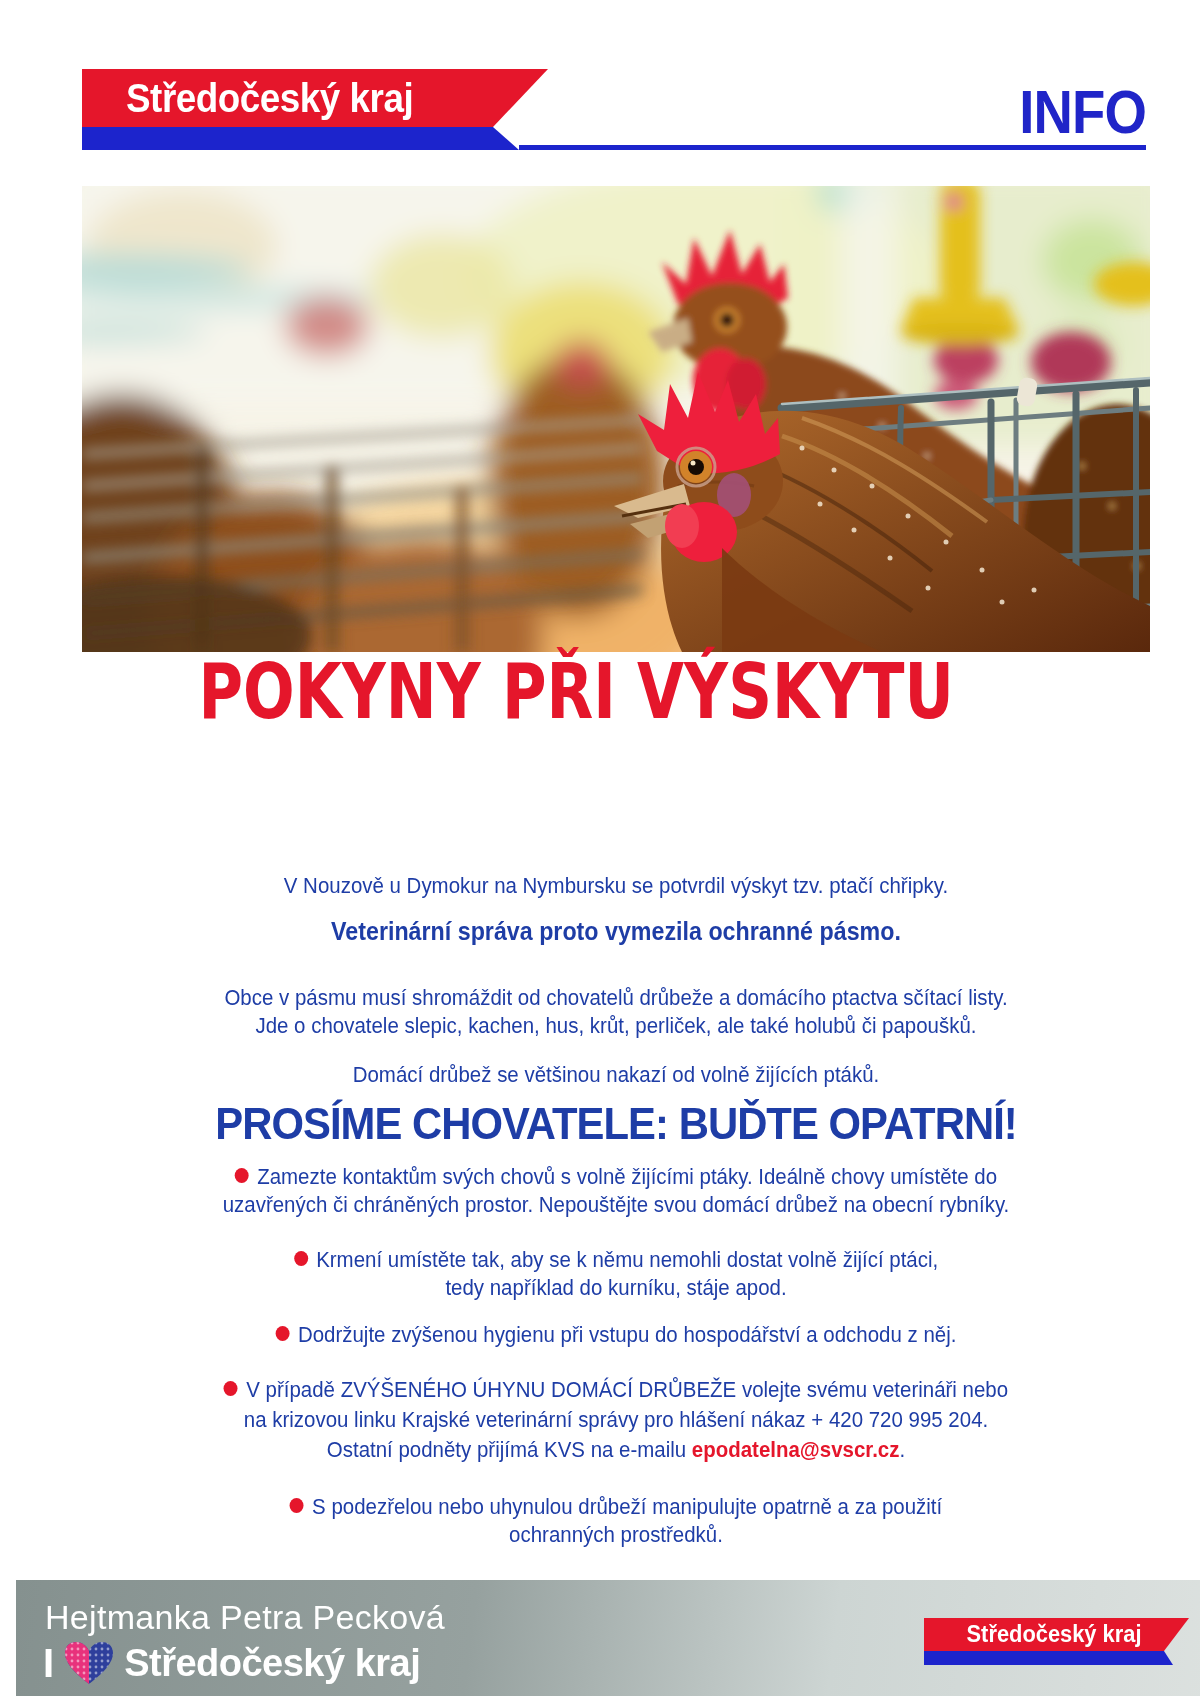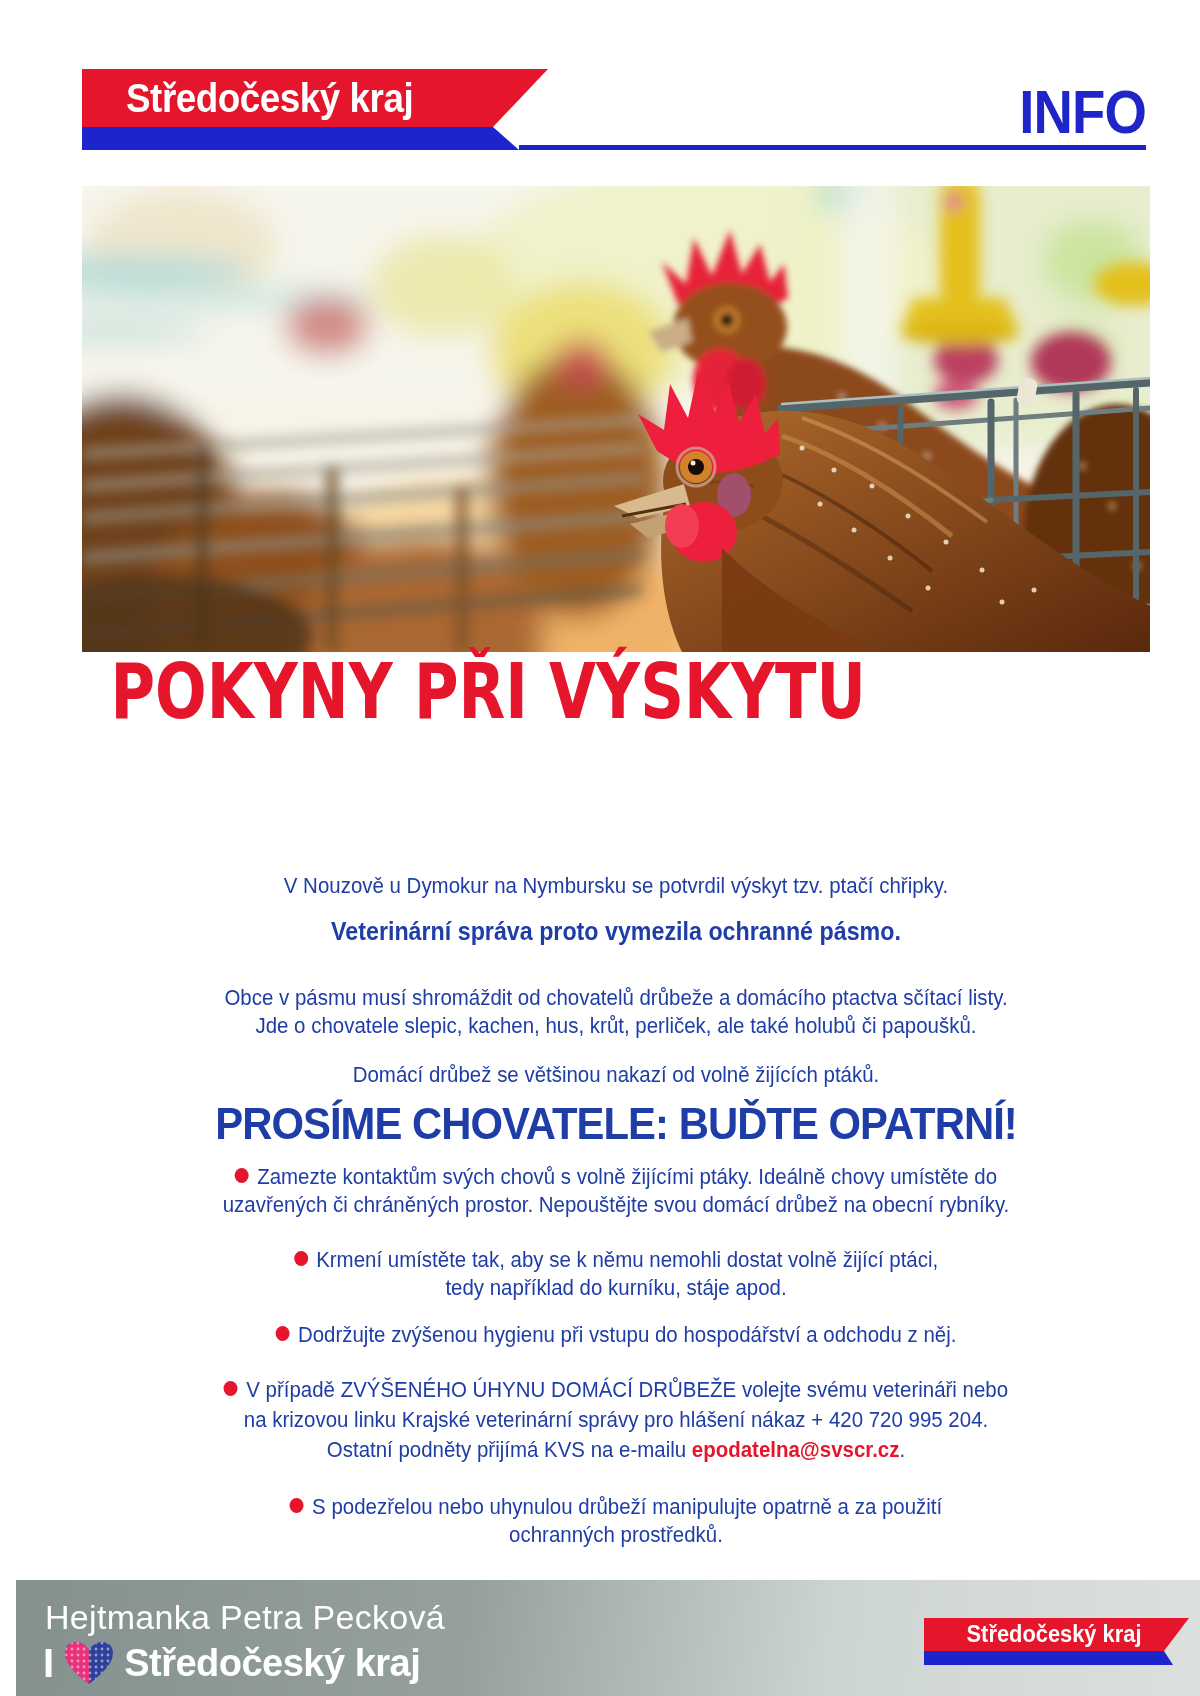--- a/index.html
+++ b/index.html
@@ -12,21 +12,21 @@
   .banner-label{left:110px;top:69px;height:59px;display:flex;align-items:center;
      color:#ffffff;font-size:40px;font-weight:700;letter-spacing:-0.5px;
      transform:scaleX(0.92);transform-origin:left center;white-space:nowrap;}
   .info-label{right:70px;top:76px;color:#2025c8;font-size:62px;font-weight:700;
      letter-spacing:-1px;transform:scaleX(0.88);transform-origin:right center;white-space:nowrap;}
 
   
   .hero{left:66px;top:186px;width:1068px;height:466px;display:block;}
 
   
-  .headline{left:0;top:648px;width:1032px;text-align:left;color:#e5162b;
+  .headline{left:0;top:648px;width:1032px;text-align:right;color:#e5162b;
      font-family:"DejaVu Sans","Liberation Sans",sans-serif;font-weight:700;
      font-size:76px;line-height:88px;}
   .hl-line span{display:inline-block;transform:scaleX(0.8);transform-origin:center;white-space:nowrap;}
 
   
   .tb{position:absolute;left:100px;width:1000px;text-align:center;color:#1e3da6;
       font-size:22px;line-height:28px;transform:scaleX(0.93);transform-origin:50% 0;}
   .tb .line{white-space:nowrap;}
   .intro{top:872px;}
   .subhead{top:917px;font-size:25px;font-weight:700;}

